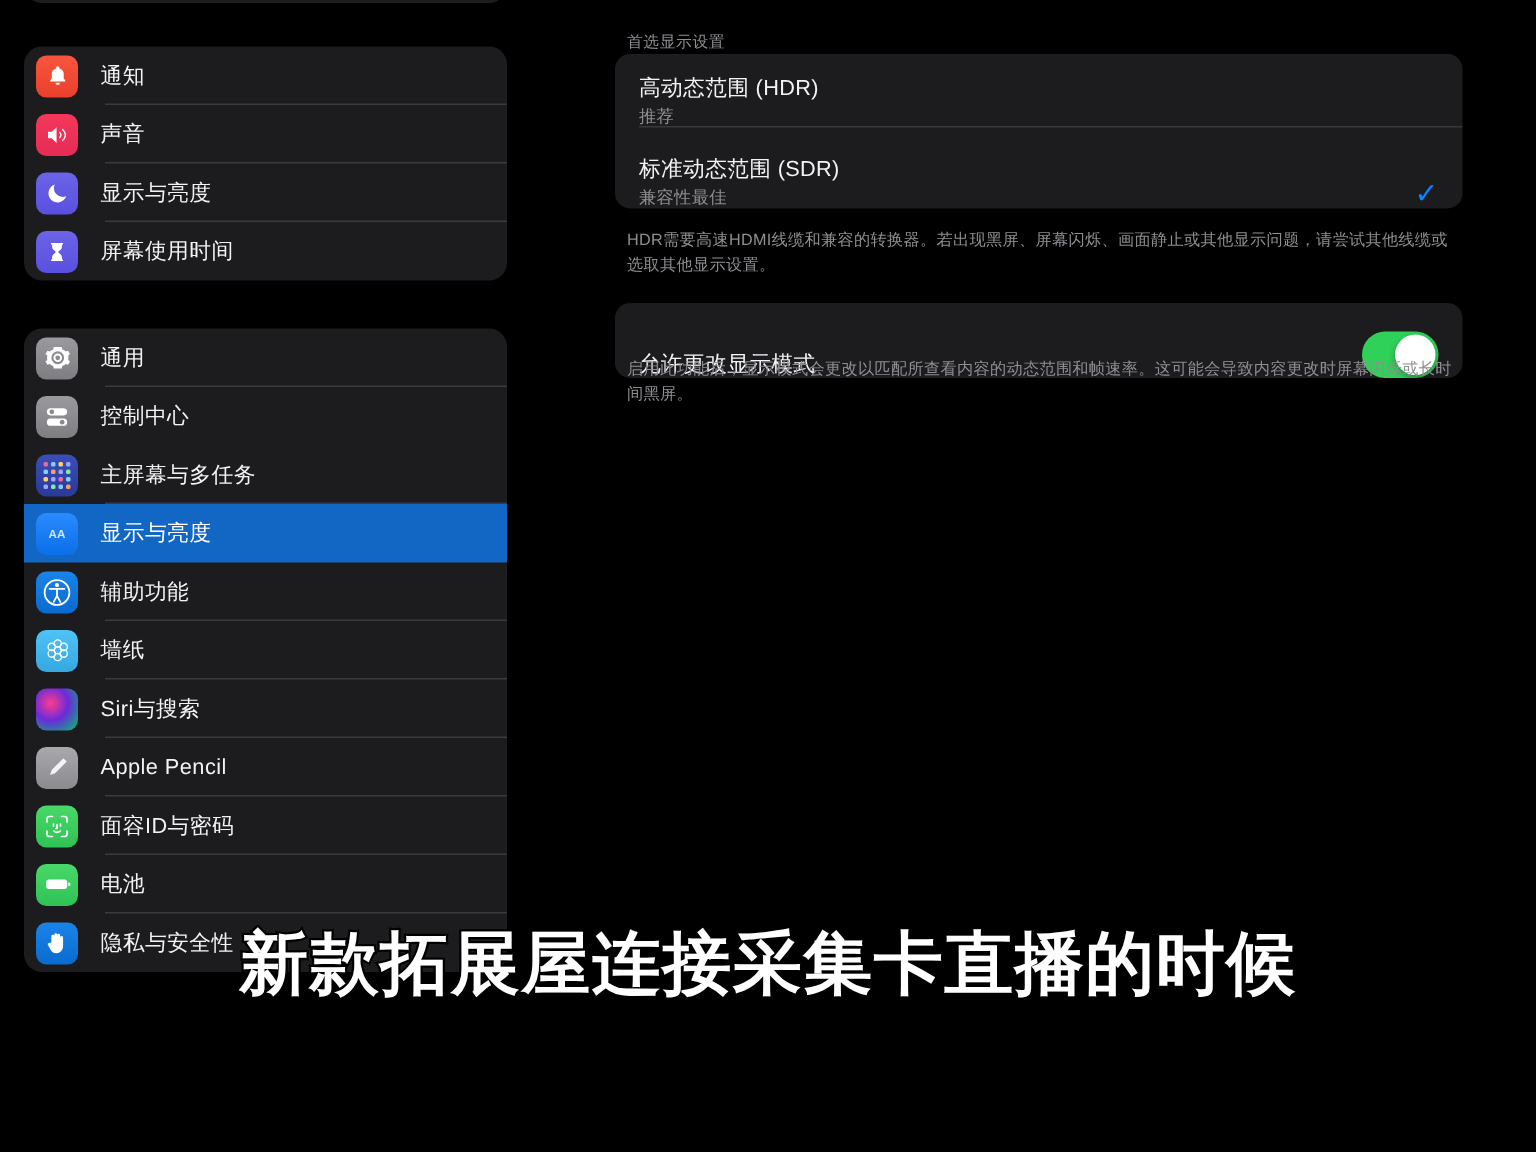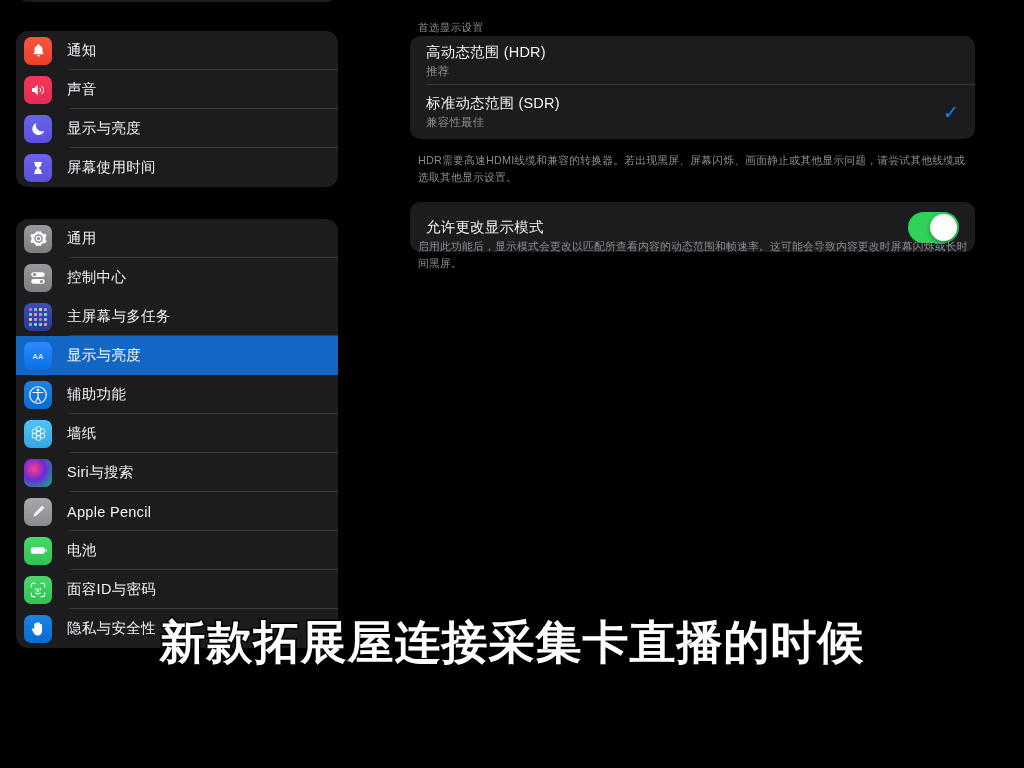--- a/index.html
+++ b/index.html
@@ -75,21 +75,21 @@
   #main { position:absolute; left:356px; top:0; width:668px; height:768px; background:#000; }
 
   .group-header {
     position:absolute; left:62px; font-size:10.5px; color:#8e8e93;
     letter-spacing:.4px;
   }
   .card {
     position:absolute; left:54px; width:565px;
     background:#1c1c1e; border-radius:10px; overflow:hidden;
   }
-  .mrow { position:relative; display:flex; align-items:center; padding:0 16px; }
+  .mrow { position:relative; display:flex; align-items:flex-end; padding:0 16px; }
   .mrow .msep {
     position:absolute; left:16px; right:0; bottom:0; height:1px; background:#38383a;
   }
   .mtexts { flex:1; }
   .mtitle { color:#f2f2f7; font-size:14.5px; letter-spacing:.2px; }
   .msub { color:#8e8e93; font-size:11.5px; margin-top:2px; letter-spacing:.2px; }
   .check { color:#0a84ff; font-size:19px; line-height:1; font-weight:600; }
 
   .footnote {
     position:absolute; left:62px; width:556px;
@@ -271,42 +271,42 @@
         <div class="sicon ic-pencil">
           <svg width="19" height="19" viewBox="0 0 24 24">
             <path d="M5.5 18.5L7 14.2 16.8 4.4l2.8 2.8L9.8 17l-4.3 1.5z" fill="#f2f2f7"></path>
           </svg>
         </div>
         <span class="slabel">Apple Pencil</span>
         <div class="sep"></div>
       </div>
 
       <div class="srow">
-        <div class="sicon ic-battery">
-          <svg width="21" height="21" viewBox="0 0 24 24">
-            <rect x="3.2" y="8.4" width="16" height="7.2" rx="2.2" fill="#fff"></rect>
-            <rect x="20" y="10.6" width="1.5" height="2.8" rx=".7" fill="#fff"></rect>
-          </svg>
-        </div>
-        <span class="slabel">电池</span>
-        <div class="sep"></div>
-      </div>
-
-      <div class="srow">
         <div class="sicon ic-faceid">
           <svg width="20" height="20" viewBox="0 0 24 24" fill="none" stroke="#fff" stroke-width="1.35" stroke-linecap="round">
             <path d="M4 8.4V6a2 2 0 0 1 2-2h2.4M15.6 4H18a2 2 0 0 1 2 2v2.4M20 15.6V18a2 2 0 0 1-2 2h-2.4M8.4 20H6a2 2 0 0 1-2-2v-2.4"></path>
             <path d="M9.2 10v1.6M14.8 10v1.6M12 10.4v3.2h-1"></path>
             <path d="M9.4 15.6a3.6 3.6 0 0 0 5.2 0"></path>
           </svg>
         </div>
         <span class="slabel">面容ID与密码</span>
         <div class="sep"></div>
       </div>
 
+      <div class="srow">
+        <div class="sicon ic-battery">
+          <svg width="21" height="21" viewBox="0 0 24 24">
+            <rect x="3.2" y="8.4" width="16" height="7.2" rx="2.2" fill="#fff"></rect>
+            <rect x="20" y="10.6" width="1.5" height="2.8" rx=".7" fill="#fff"></rect>
+          </svg>
+        </div>
+        <span class="slabel">电池</span>
+        <div class="sep"></div>
+      </div>
+
       <div class="srow last">
         <div class="sicon ic-privacy">
           <svg width="18" height="18" viewBox="0 0 24 24" fill="#fff">
             <path d="M7 11V5.6a1.3 1.3 0 0 1 2.6 0V10V4.2a1.3 1.3 0 0 1 2.6 0V10V4.6a1.3 1.3 0 0 1 2.6 0V10V6.6a1.3 1.3 0 0 1 2.6 0v7.6c0 3.6-2.6 6.4-5.9 6.4-3 0-4.6-1.6-5.8-4.2L3.9 13c-.4-.9.3-1.7 1.2-1.5z"></path>
           </svg>
         </div>
         <span class="slabel">隐私与安全性</span>
 
       </div>
     </div>

